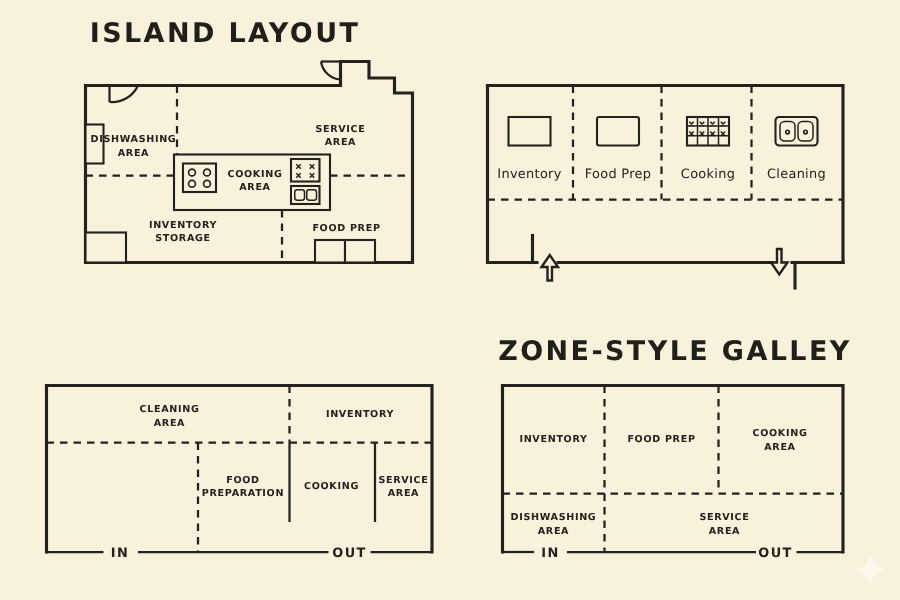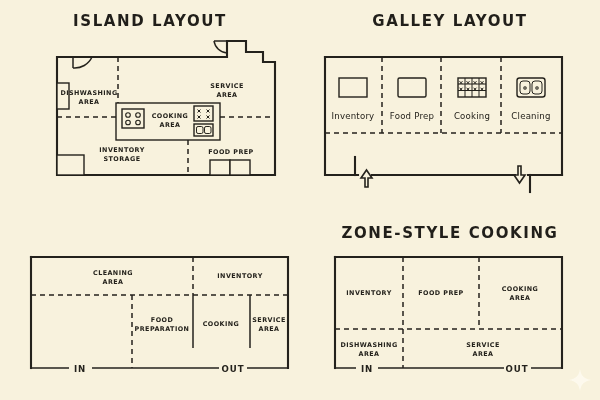--- a/index.html
+++ b/index.html
@@ -20,21 +20,21 @@
     height: 400px;
   }
   .panel {
     position: absolute;
   }
   .panel-title {
     position: absolute;
     width: 100%;
     text-align: center;
     font-family: "DejaVu Sans", sans-serif;
-    font-size: 15px;
+    font-size: 18px;
     font-weight: bold;
     letter-spacing: 1.6px;
     color: #211f1a;
     white-space: nowrap;
   }
   svg { display: block; overflow: visible; }
   .wall {
     fill: none;
     stroke: #24221c;
     stroke-width: 2.1;
@@ -188,21 +188,20 @@
       <text class="zone-label" x="170" y="125">AREA</text>
 
       <text class="zone-label" x="122" y="150">INVENTORY</text>
       <text class="zone-label" x="122" y="159">STORAGE</text>
 
       <text class="zone-label" x="231" y="152">FOOD PREP</text>
     </svg>
   </div>
 
   <div class="panel" style="left:300px; top:0px; width:300px; height:200px;">
-    <div class="panel-title" style="top:12px;">GALLEY LAYOUT</div>
     <svg width="300" height="200" viewBox="0 0 300 200">
 
       <path class="wall" d="M 25,57 L 262,57 L 262,175"></path>
       <path class="wall" d="M 25,57 L 25,175 L 58,175"></path>
       <path class="wall" d="M 72,175 L 215,175"></path>
       <path class="wall" d="M 228,175 L 262,175"></path>
 
       <path class="wall" d="M 55,157 L 55,175"></path>
       <path class="wall" d="M 230,175 L 230,192"></path>
 
@@ -266,21 +265,21 @@
 
       <text class="zone-label" x="269" y="120">SERVICE</text>
       <text class="zone-label" x="269" y="129">AREA</text>
 
       <text class="flow-label" x="80" y="169">IN</text>
       <text class="flow-label" x="233" y="169">OUT</text>
     </svg>
   </div>
 
   <div class="panel" style="left:300px; top:200px; width:300px; height:200px;">
-    <div class="panel-title" style="top:24px;">ZONE-STYLE COOKING</div>
+    <div class="panel-title" style="top:24px;">ZONE-STYLE GALLEY</div>
     <svg width="300" height="200" viewBox="0 0 300 200">
 
       <path class="wall" d="M 35,57 L 262,57 L 262,168"></path>
       <path class="wall" d="M 35,57 L 35,168"></path>
       <path class="divider-solid" d="M 35,168 L 56,168"></path>
       <path class="divider-solid" d="M 78,168 L 204,168"></path>
       <path class="divider-solid" d="M 231,168 L 262,168"></path>
 
       <path class="divider-dashed" d="M 35,129 L 262,129"></path>
 

